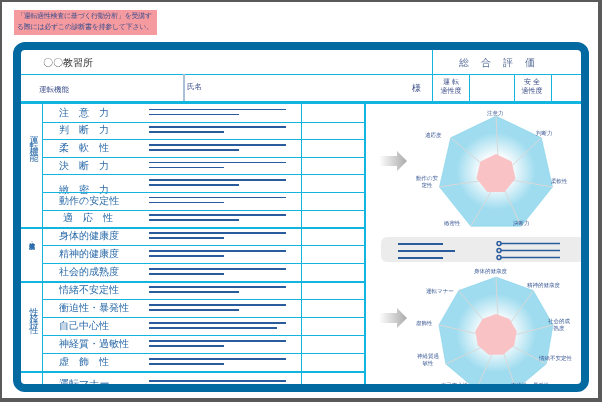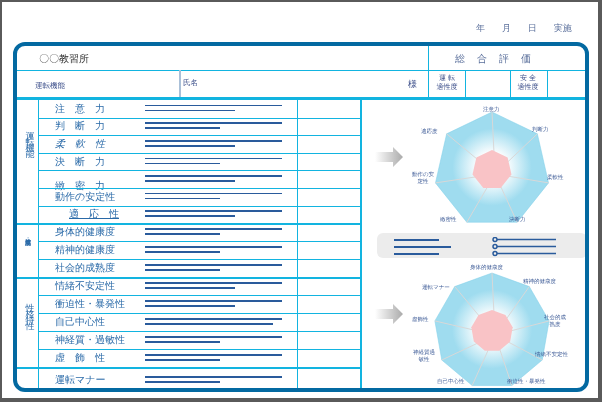--- a/index.html
+++ b/index.html
@@ -1,21 +1,21 @@
 <!DOCTYPE html>
 <html><head>
 <meta charset="utf-8">
 <style>
   html,body{margin:0;padding:0;}
   body{width:602px;height:402px;background:#5a5a5a;position:relative;overflow:hidden;font-family:"DejaVu Sans","Liberation Sans",sans-serif;}
   .page{position:absolute;left:2px;top:2px;width:596px;height:396px;background:#fff;}
   .notice{position:absolute;left:12px;top:8px;width:143px;height:25px;background:#f59a9f;color:#3b4f8c;font-size:7px;line-height:11px;padding:1px 3px;box-sizing:border-box;letter-spacing:-0.3px;}
   .title{position:absolute;left:212px;top:9px;font-size:19px;color:#18a0d3;letter-spacing:0.5px;}
   .date{position:absolute;left:474px;top:20px;font-size:9px;color:#5a6f9b;word-spacing:14px;}
-  .frame{position:absolute;left:11px;top:40px;width:576px;height:350px;border:4px solid #0369a1;border-radius:12px;box-sizing:border-box;overflow:hidden;}
+  .frame{position:absolute;left:11px;top:40px;width:576px;height:350px;border:8px solid #0369a1;border-radius:12px;box-sizing:border-box;overflow:hidden;}
   .hline{position:absolute;height:2px;background:#12b4e0;}
   .hline.thin{height:1px;}
   .vline{position:absolute;width:2px;background:#12b4e0;}
   .vline.thin{width:1px;}
   .vline.gray{background:#aac0d8;width:2px;}
   .txt{position:absolute;color:#3c4f8a;white-space:nowrap;}
   .school{left:22px;top:6px;font-size:10px;color:#333;}
   .sogo{left:438px;top:6px;font-size:10px;color:#5a6f9b;letter-spacing:12px;}
   .small{font-size:7px;}
   .item{font-size:10px;color:#2a6aa8;letter-spacing:0;}
@@ -23,26 +23,21 @@
   .group{font-size:9px;color:#2a6aa8;writing-mode:vertical-rl;text-orientation:upright;letter-spacing:6px;}
   .group.tiny{font-size:6px;letter-spacing:0;}
   .legend{position:absolute;left:362px;top:227px;width:210px;height:25px;background:#ececec;border-radius:6px;}
   .plabel{position:absolute;font-size:5.5px;color:#3c5a96;white-space:nowrap;text-align:center;line-height:7px;}
   .arrow{position:absolute;width:28px;height:20px;}
 </style>
 </head>
 <body>
 
 <div class="page">
-  <div class="date">
-    <span>年</span>
-    <span>月</span>
-    <span>日</span>
-    <span>実施</span>
-  </div>
+  <div class="notice">「運転適性検査に基づく行動分析」を受講する際には必ずこの診断書を持参して下さい。</div>
 
   <div class="frame">
 
     <div class="txt school">〇〇教習所</div>
     <div class="vline thin" style="left:411px;top:0;height:52px;"></div>
     <div class="txt sogo">総合評価</div>
     <div class="hline thin" style="left:0;right:0;top:24px;"></div>
 
     <div class="txt small" style="left:18px;top:35px;font-size:7.5px;">運転機能</div>
     <div class="vline gray" style="left:162px;top:24px;height:28px;"></div>
@@ -74,41 +69,41 @@
         <div class="txt item" style="left: 38px; top: 55.8px;">注　意　力</div>
         <div class="bar" style="left: 128px; width: 137px; top: 58.8px;"></div>
         <div class="bar" style="left: 128px; width: 90px; top: 63.8px;"></div>
         <div style="position: absolute; left: 281px; width: 62px; top: 54px; height: 17.6px;"></div>
         <div class="hline thin" style="left: 21px; width: 322px; top: 71.6px;"></div>
         <div class="txt item" style="left: 38px; top: 73.4px;">判　断　力</div>
         <div class="bar" style="left: 128px; width: 137px; top: 76.4px;"></div>
         <div class="bar" style="left: 128px; width: 75px; top: 81.4px;"></div>
         <div style="position: absolute; left: 281px; width: 62px; top: 71.6px; height: 17.6px;"></div>
         <div class="hline thin" style="left: 21px; width: 322px; top: 89.2px;"></div>
-        <div class="txt item" style="left: 38px; top: 91px; font-style: italic;">柔　軟　性</div>
+        <div class="txt item" style="left: 38px; top: 91px;">柔　軟　性</div>
         <div class="bar" style="left: 128px; width: 137px; top: 94px;"></div>
         <div class="bar" style="left: 128px; width: 90px; top: 99px;"></div>
         <div style="position: absolute; left: 281px; width: 62px; top: 89.2px; height: 17.6px;"></div>
         <div class="hline thin" style="left: 21px; width: 322px; top: 106.8px;"></div>
         <div class="txt item" style="left: 38px; top: 108.6px;">決　断　力</div>
         <div class="bar" style="left: 128px; width: 137px; top: 111.6px;"></div>
         <div class="bar" style="left: 128px; width: 75px; top: 116.6px;"></div>
         <div style="position: absolute; left: 281px; width: 62px; top: 106.8px; height: 17.6px;"></div>
         <div class="hline thin" style="left: 21px; width: 322px; top: 124.4px;"></div>
         <div class="txt item" style="left: 38px; top: 133px;">緻　密　力</div>
         <div class="bar" style="left: 128px; width: 137px; top: 129.2px;"></div>
         <div class="bar" style="left: 128px; width: 90px; top: 134.2px;"></div>
         <div style="position: absolute; left: 281px; width: 62px; top: 124.4px; height: 17.6px;"></div>
         <div class="hline thin" style="left: 21px; width: 322px; top: 142px;"></div>
         <div class="txt item" style="left: 38px; top: 143.8px;">動作の安定性</div>
         <div class="bar" style="left: 128px; width: 137px; top: 146.8px;"></div>
         <div class="bar" style="left: 128px; width: 75px; top: 151.8px;"></div>
         <div style="position: absolute; left: 281px; width: 62px; top: 142px; height: 17.6px;"></div>
         <div class="hline thin" style="left: 21px; width: 322px; top: 159.6px;"></div>
-        <div class="txt item" style="left: 52px; top: 161.4px; text-decoration: underline;">適　応　性</div>
+        <div class="txt item" style="left: 42px; top: 161.4px;">適　応　性</div>
         <div class="bar" style="left: 128px; width: 137px; top: 164.4px;"></div>
         <div class="bar" style="left: 128px; width: 90px; top: 169.4px;"></div>
         <div style="position: absolute; left: 281px; width: 62px; top: 159.6px; height: 17.6px;"></div>
         <div class="hline" style="left: 0px; width: 345px; top: 177.2px;"></div>
         <div class="txt item" style="left: 38px; top: 179px;">身体的健康度</div>
         <div class="bar" style="left: 128px; width: 137px; top: 182px;"></div>
         <div class="bar" style="left: 128px; width: 75px; top: 187px;"></div>
         <div style="position: absolute; left: 281px; width: 62px; top: 177px; height: 18px;"></div>
         <div class="hline thin" style="left: 21px; width: 322px; top: 195px;"></div>
         <div class="txt item" style="left: 38px; top: 197px;">精神的健康度</div>

